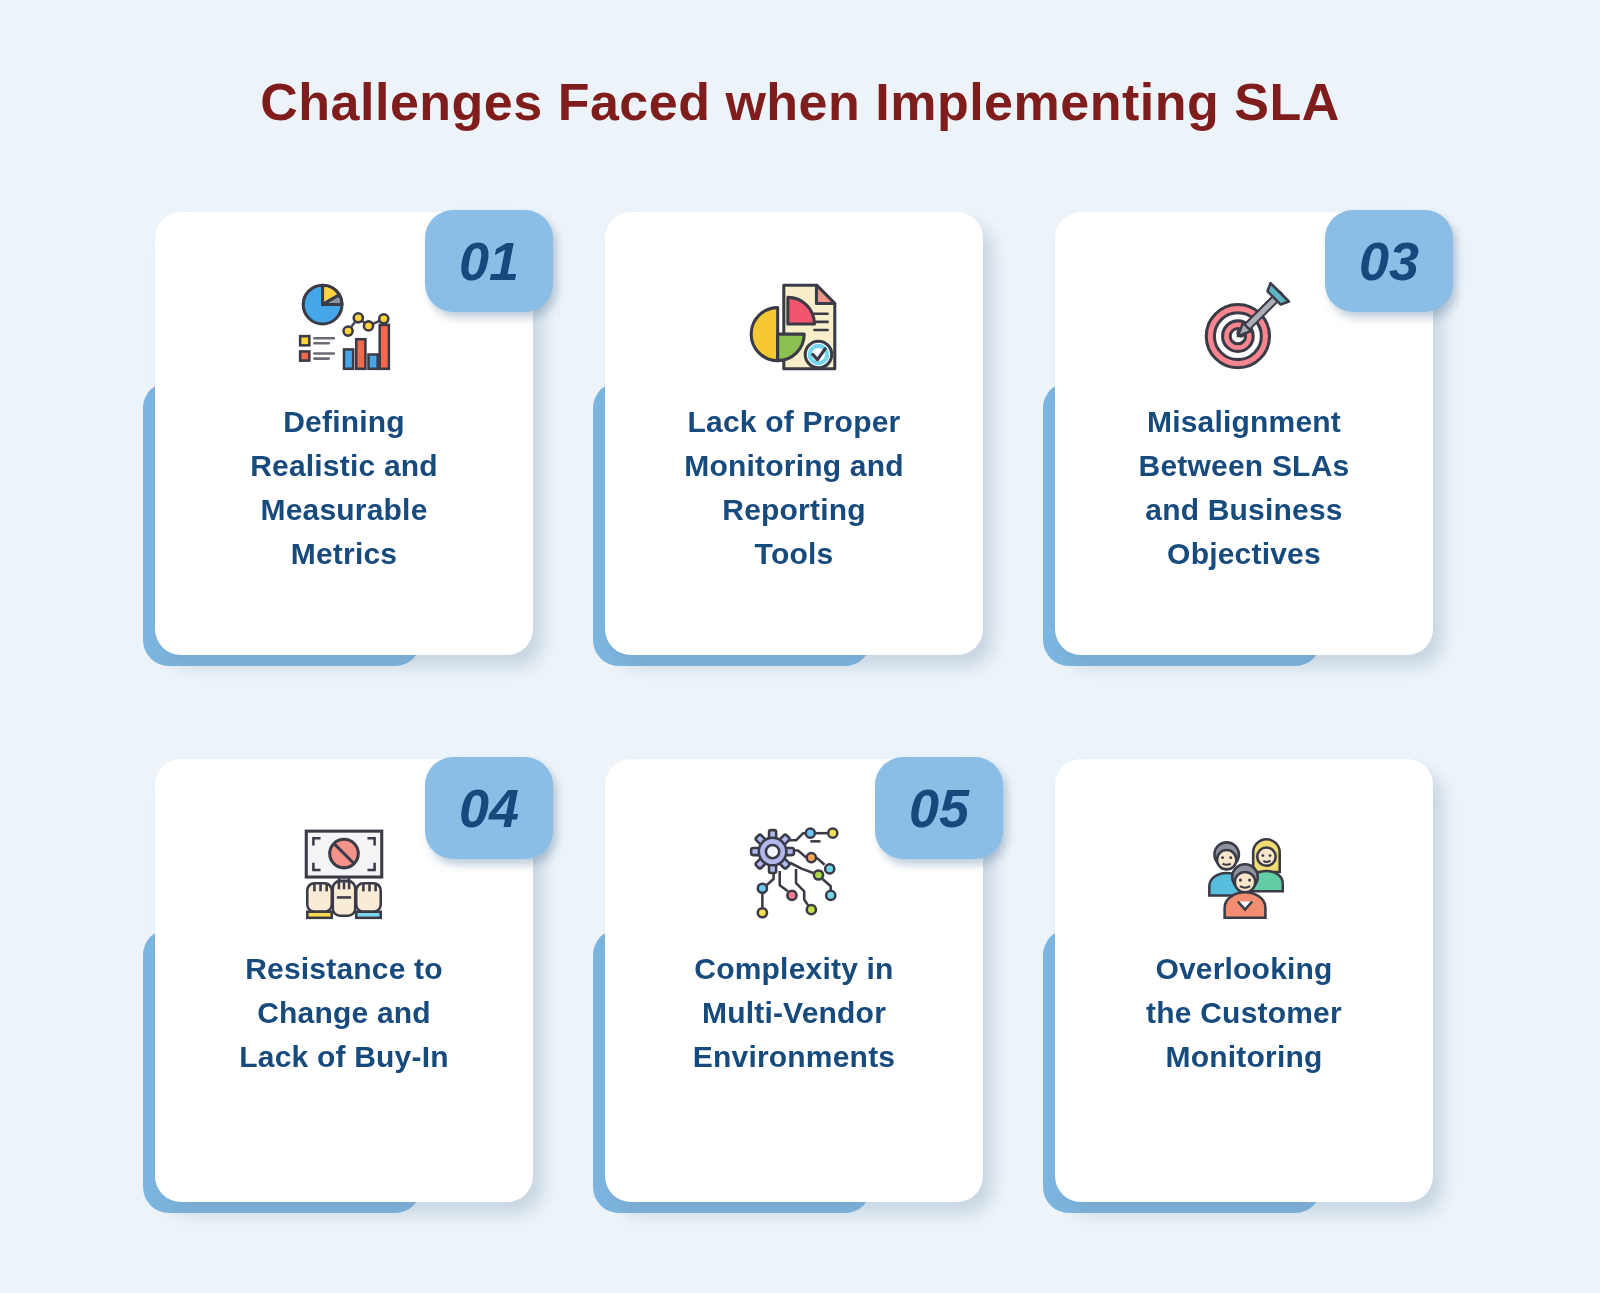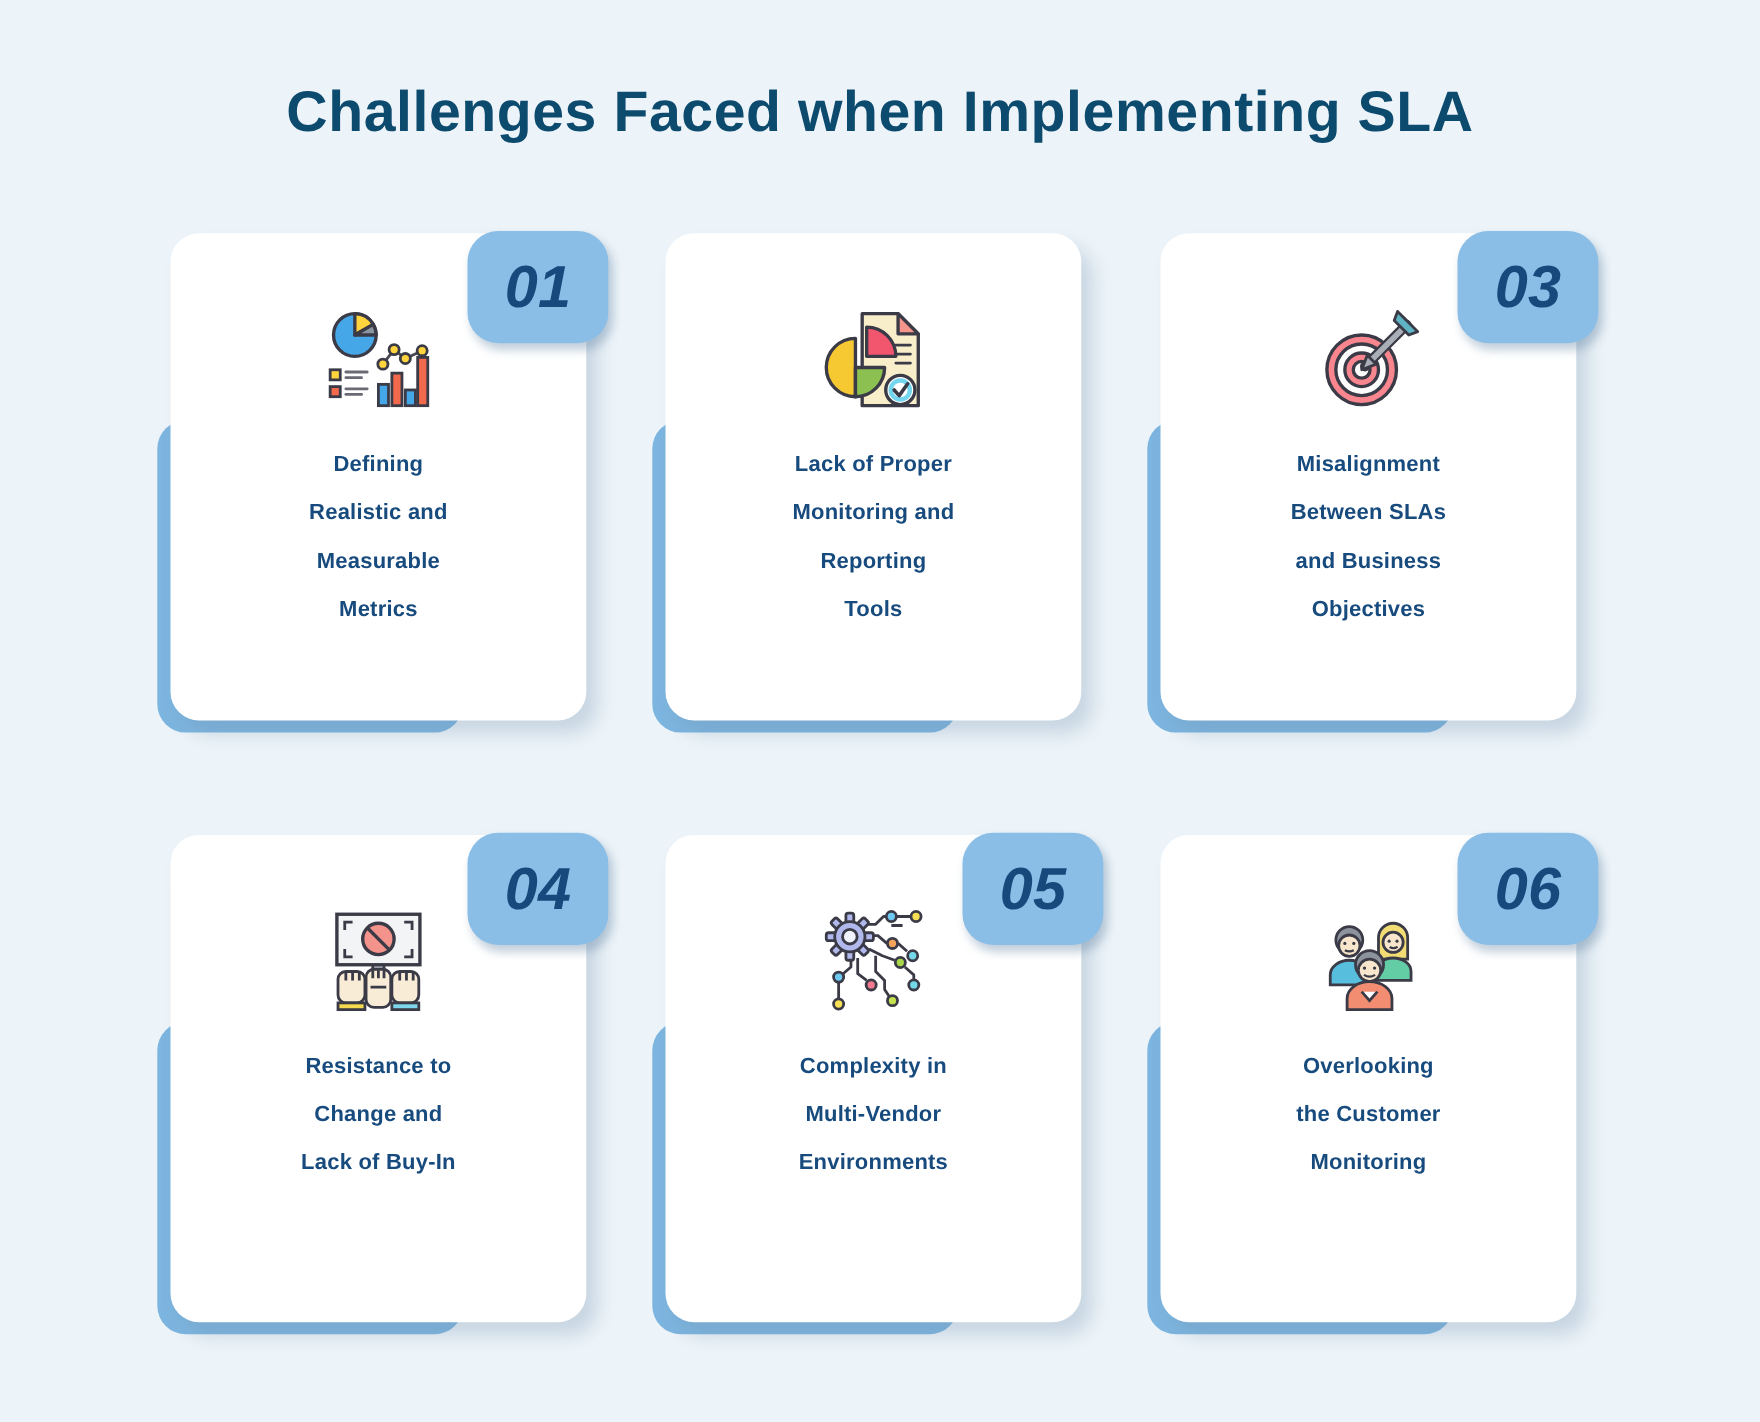--- a/index.html
+++ b/index.html
@@ -10,21 +10,21 @@
     position: relative;
     overflow: hidden;
   }
   .page-title {
     position: absolute;
     top: 72px; left: 0; width: 1600px;
     text-align: center;
     font-size: 52px;
     font-weight: 700;
     letter-spacing: 0.5px;
-    color: #0c4a6e;
+    color: #7f1d1d;
   }
   .cards-grid {
     position: absolute;
     left: 155px; top: 212px;
     display: grid;
     grid-template-columns: repeat(3, 378px);
     grid-column-gap: 72px;
     grid-row-gap: 104px;
   }
   .card { position: relative; width: 378px; height: 443px; }
@@ -47,21 +47,21 @@
   }
   .icon-box {
     margin-top: 66px;
     width: 110px; height: 100px;
     display: flex;
     align-items: center;
     justify-content: center;
   }
   .card-title {
     margin-top: 22px;
-    font-size: 20px;
+    font-size: 30px;
     line-height: 44px;
     font-weight: 700;
     color: #174a7d;
     text-align: center;
     white-space: pre-line;
     letter-spacing: 0.2px;
   }
   .badge {
     position: absolute;
     top: -2px; right: -20px;
@@ -310,18 +310,15 @@
           </g>
           <circle cx="46.5" cy="55" r="1.5" fill="#3b3b47"></circle>
             <circle cx="55.5" cy="55" r="1.5" fill="#3b3b47"></circle>
           <path d="M46 61 q5 3 10 0" stroke="#3b3b47" stroke-width="2" fill="none"></path>
         </svg>
       </div>
       <p class="card-title">Overlooking
 the Customer
 Monitoring</p>
     </div>
-    <div class="badge">
-      <span>06</span>
-    </div>
   </div>
 
 </div>
 
 </body></html>

